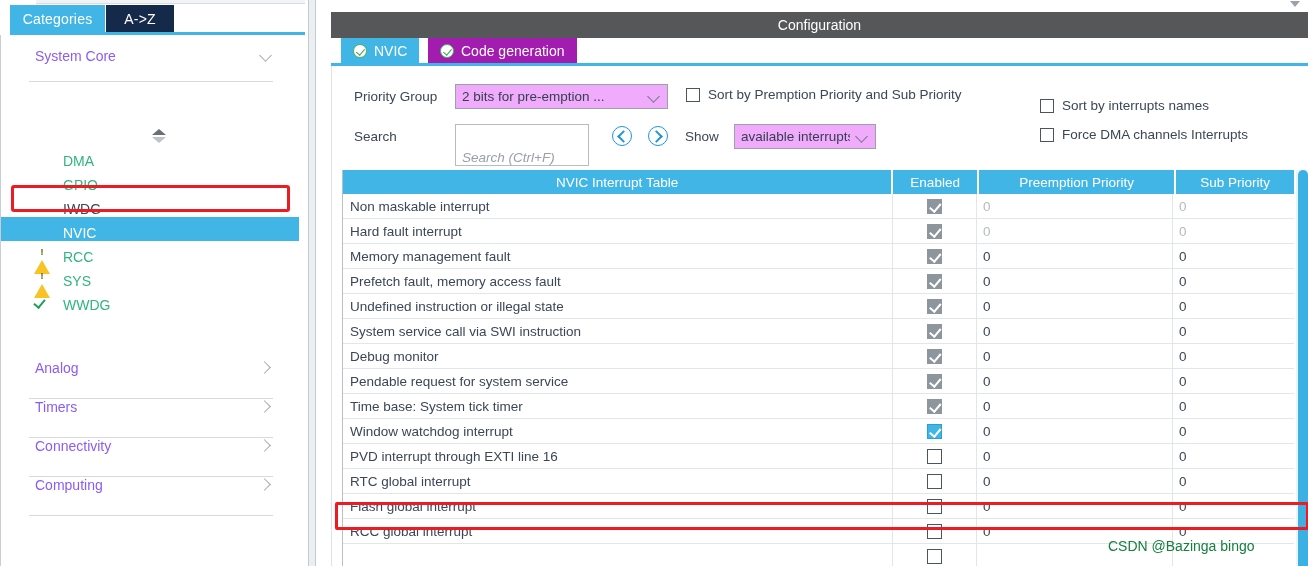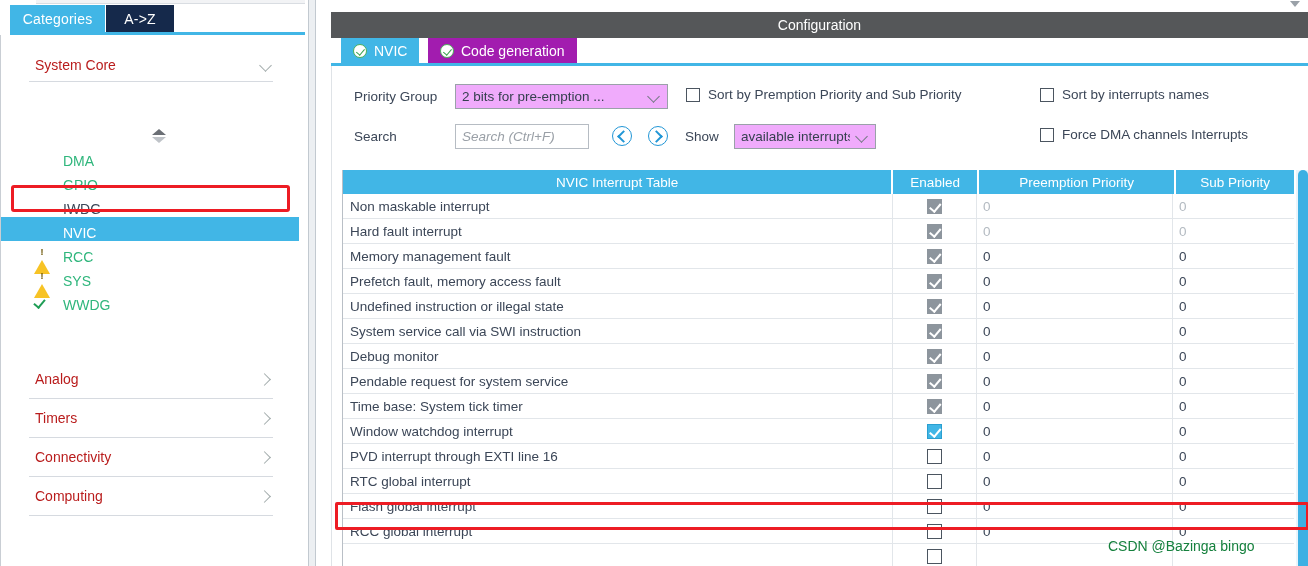--- a/index.html
+++ b/index.html
@@ -47,23 +47,23 @@
     background: #c9ced4;
   }
 
   #sidebar-scroll {
     position: absolute; left: 1px; top: 35px; width: 298px; height: 531px;
     background: #ffffff; overflow: hidden;
   }
 
   .group-header {
     position: relative; height: 34px; margin: 0 26px 0 28px;
-    display: flex; align-items: center; justify-content: space-between;
+    display: flex; align-items: flex-start; justify-content: space-between;
     border-bottom: 1px solid #d6dae0;
-    color: #b91c1c; font-size: 14px; cursor: pointer;
+    color: #8b5cf6; font-size: 14px; cursor: pointer;
   }
   .group-header .gh-label { padding-left: 6px; }
   .chev {
     width: 14px; height: 14px; position: relative; opacity: .55;
   }
   .chev::before {
     content: ""; position: absolute; left: 2px; top: 3px;
     width: 8px; height: 8px;
     border-right: 1.6px solid #566; border-bottom: 1.6px solid #566;
   }
@@ -192,22 +192,22 @@
   .combo .carat {
     width: 13px; height: 13px; position: relative; margin-left: 6px; flex: none;
   }
   .combo .carat::before {
     content: ""; position: absolute; left: 1px; top: 2px;
     width: 8px; height: 8px;
     border-right: 1.4px solid #707880; border-bottom: 1.4px solid #707880;
     transform: rotate(45deg);
   }
   .txtin {
-    position: absolute; height: 25px; border: 1px solid #b6bcc3;
-    background: #ffffff; display: flex; align-items: center; padding: 0 6px;
+    position: absolute; height: 42px; border: 1px solid #b6bcc3;
+    background: #ffffff; display: flex; align-items: flex-end; padding: 0 6px;
     font-size: 13.5px; color: #9aa0a7; font-style: italic;
   }
   .navbtn {
     position: absolute; width: 20px; height: 20px; border-radius: 50%;
     border: 1.6px solid #2196d6; cursor: pointer;
   }
   .navbtn::after {
     content: ""; position: absolute; top: 4.5px; width: 7px; height: 7px;
     border-right: 2px solid #2196d6; border-bottom: 2px solid #2196d6;
   }
@@ -407,21 +407,21 @@
       <div id="row-priority">
         <span class="ctl-label" style="position:absolute;left:0;top:5px;">Priority Group</span>
         <div class="combo" style="left:101px;top:0;width:213px;">
           <span class="cv">2 bits for pre-emption ...</span>
           <span class="carat"></span>
         </div>
         <div class="cbx-wrap" style="left:332px;top:3px;">
           <span class="cbx"></span>
           <span>Sort by Premption Priority and Sub Priority</span>
         </div>
-        <div class="cbx-wrap" style="left:686px;top:3px;">
+        <div class="cbx-wrap" style="left:686px;top:14px;">
           <span class="cbx"></span>
           <span>Sort by interrupts names</span>
         </div>
       </div>
 
       <div id="row-search">
         <span class="ctl-label" style="position:absolute;left:0;top:5px;">Search</span>
         <div class="txtin" style="left:101px;top:0;width:134px;">
           <span>Search (Ctrl+F)</span>
         </div>

